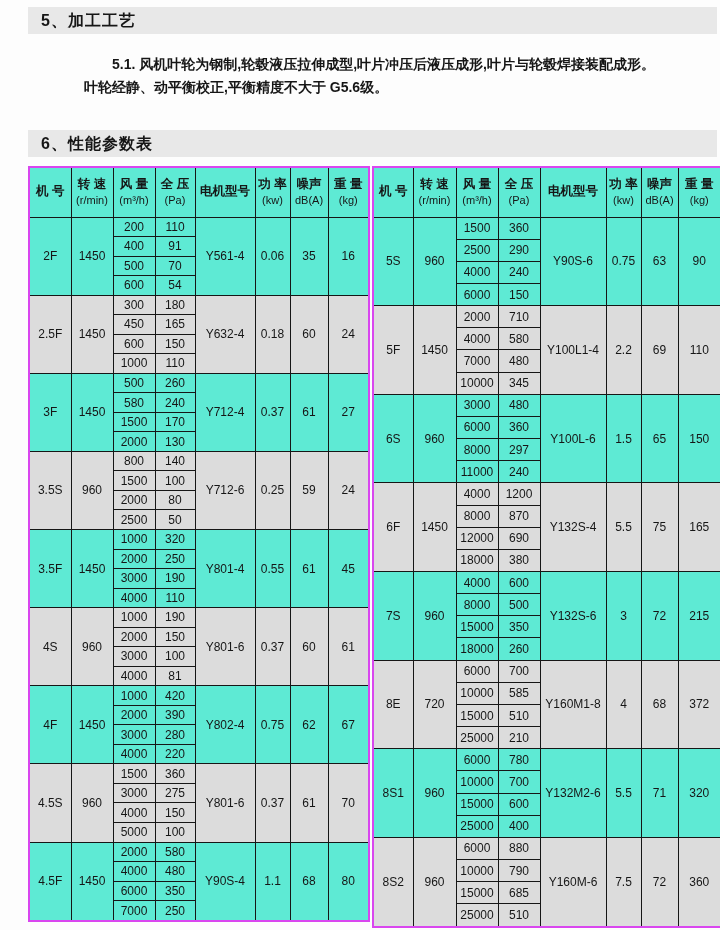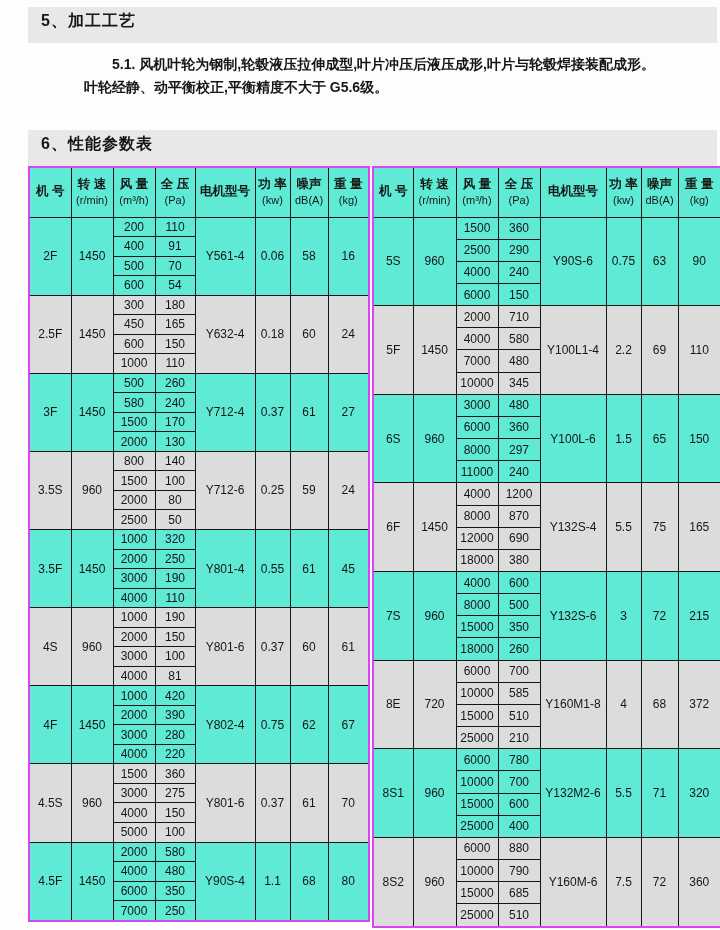--- a/index.html
+++ b/index.html
@@ -3,21 +3,21 @@
 <meta charset="utf-8">
 <style>
   html,body{margin:0;padding:0;}
   body{
     width:720px;height:930px;position:relative;
     background:#fdfdfd;color:#161616;
     font-family:"Liberation Sans","DejaVu Sans",sans-serif;
     overflow:hidden;
   }
   .banner{
-    position:absolute;left:28px;width:689px;height:36px;
+    position:absolute;left:28px;width:689px;height:27px;
     background:#e8e8e8;
     font-size:16px;font-weight:bold;line-height:27px;
     padding-left:13px;box-sizing:border-box;letter-spacing:1px;
   }
   #banner-5{top:7px;}
   #banner-6{top:130px;}
   .paragraphs{
     position:absolute;left:80px;top:49px;width:592px;
     font-size:14px;font-weight:bold;line-height:23px;
   }
@@ -77,21 +77,21 @@
       </tr>
     </thead>
     <tbody>
         <tr>
           <td rowspan="4">2F</td>
           <td rowspan="4">1450</td>
           <td>200</td>
           <td>110</td>
           <td rowspan="4">Y561-4</td>
           <td rowspan="4">0.06</td>
-          <td rowspan="4">58</td>
+          <td rowspan="4">35</td>
           <td rowspan="4">16</td>
         </tr>
         <tr>
           <td>400</td>
           <td>91</td>
         </tr>
         <tr>
           <td>500</td>
           <td>70</td>
         </tr>

